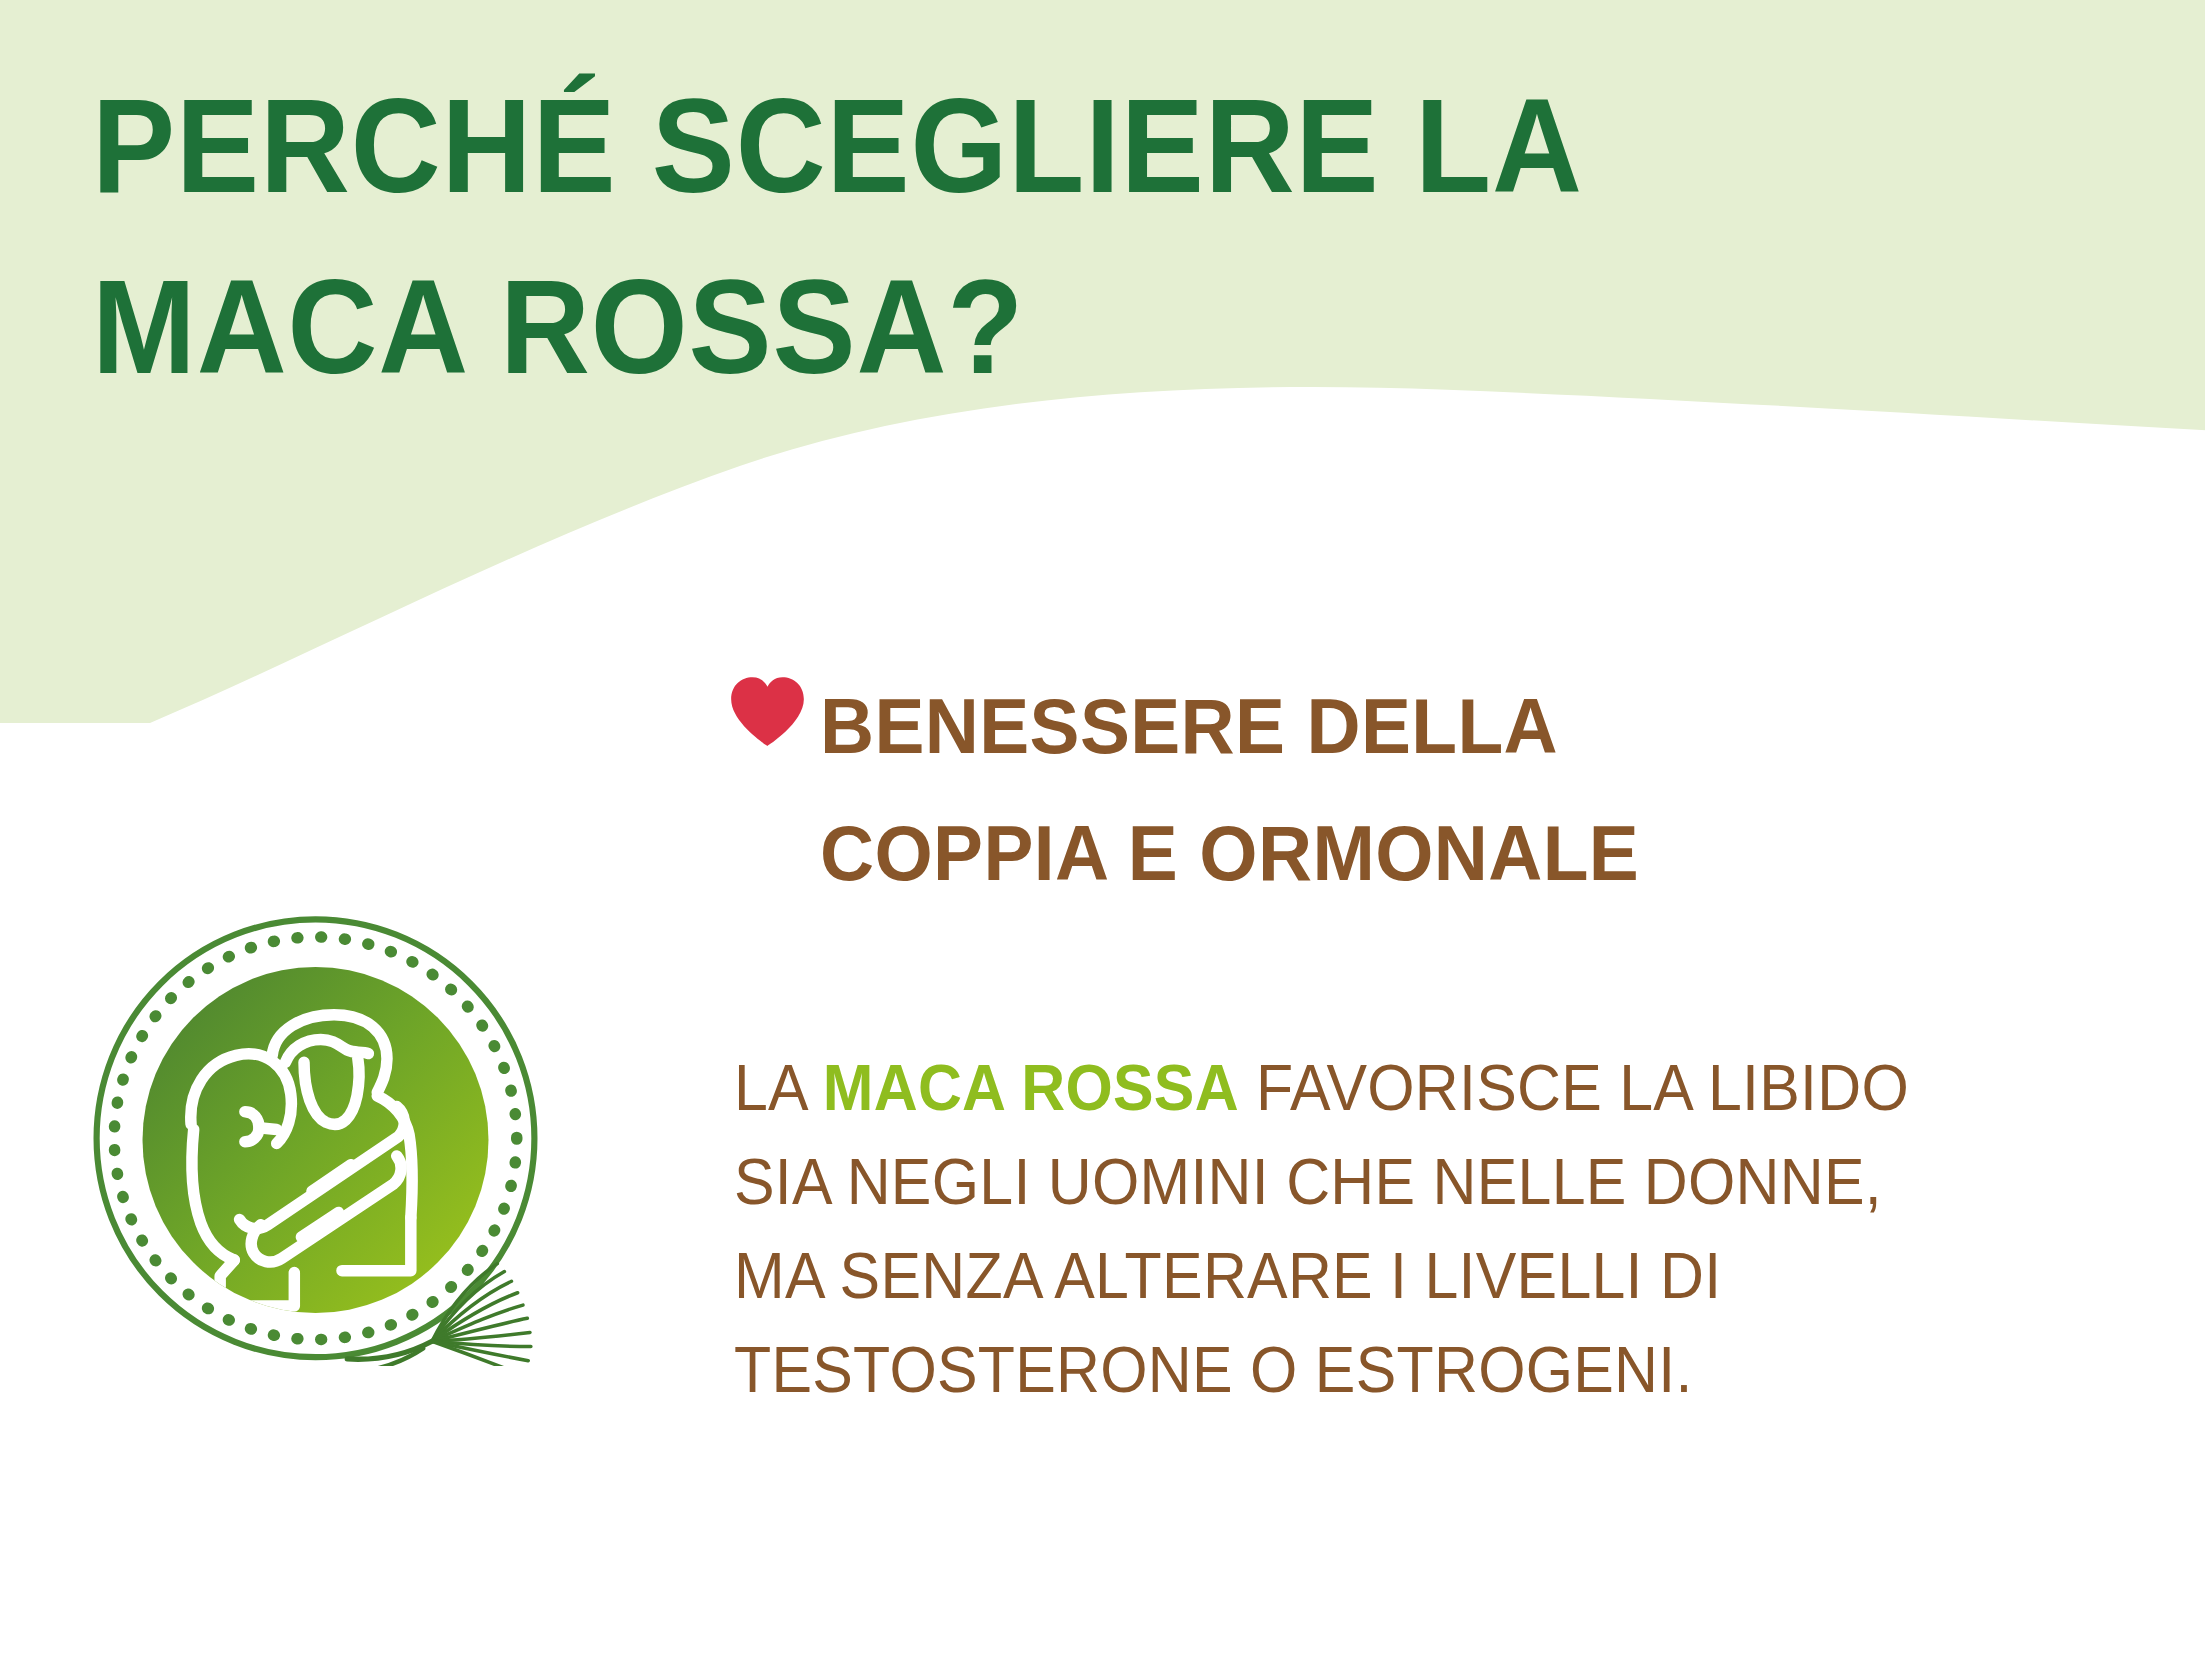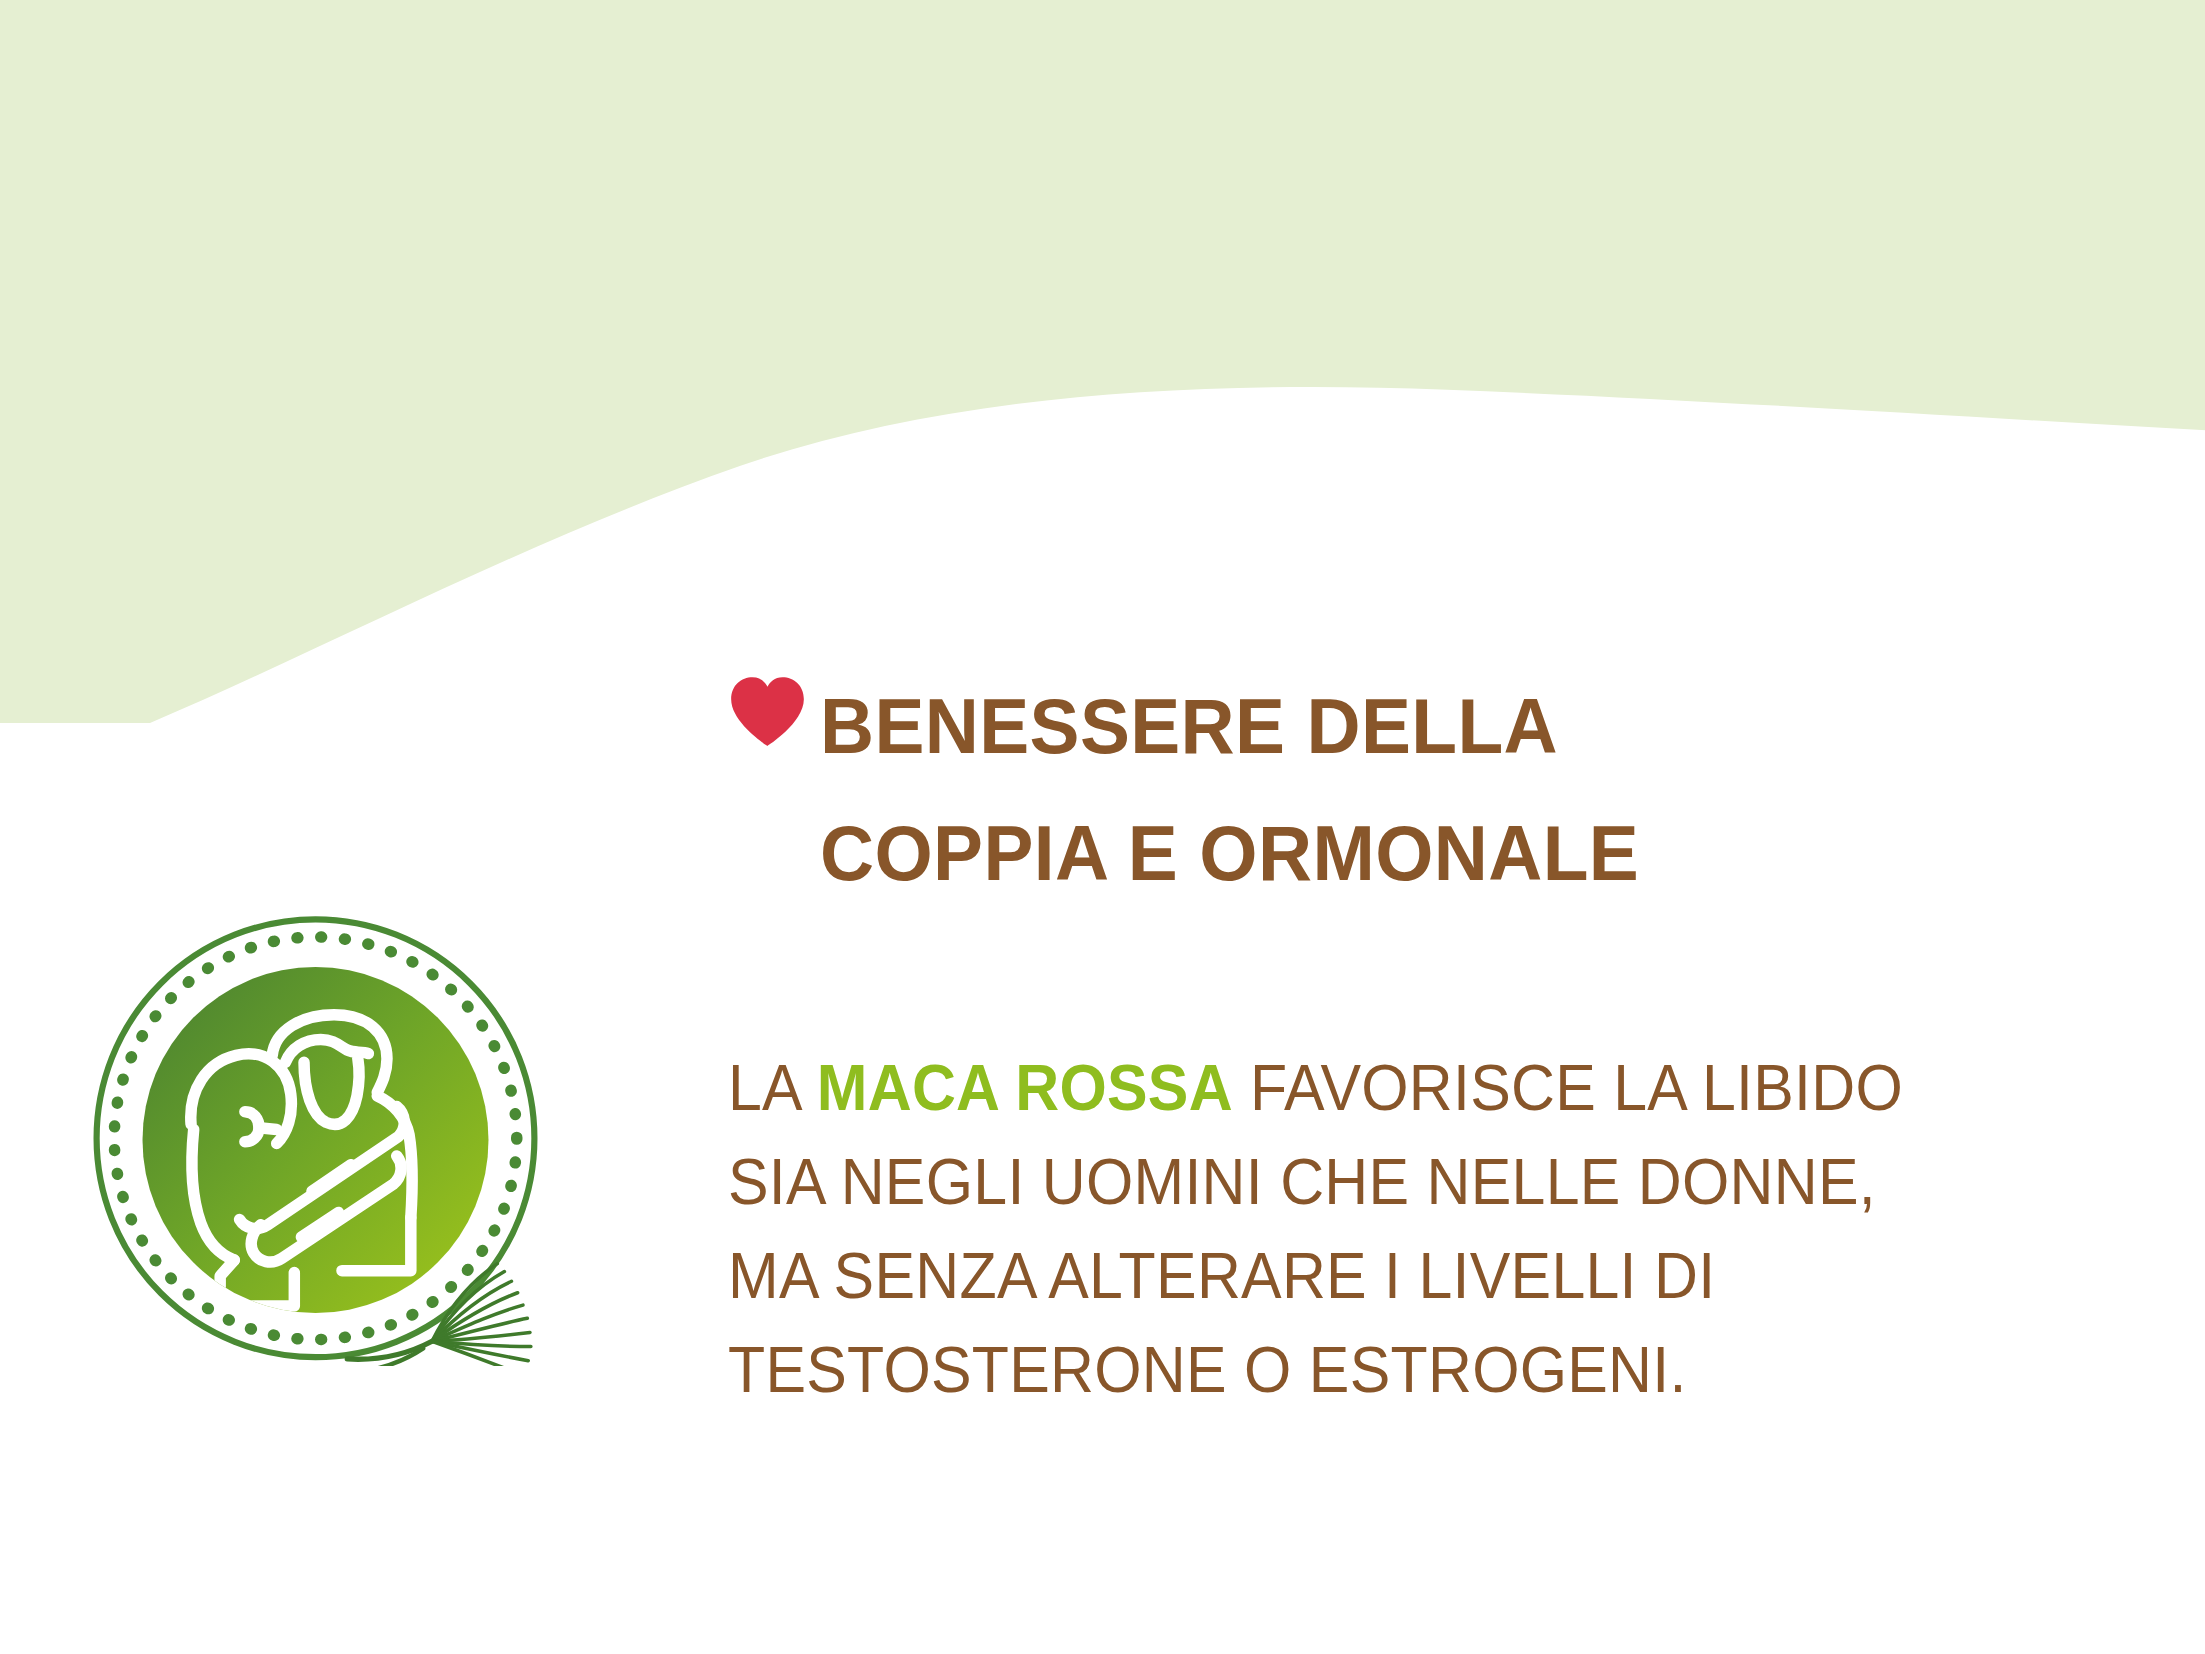--- a/index.html
+++ b/index.html
@@ -88,21 +88,21 @@
     line-height:127px;
     letter-spacing:0.4px;
     color:#88562A;
     white-space:nowrap;
     transform:scaleX(0.96);
     transform-origin:left center;
   }
 
   .body-copy {
     margin-top:124px;
-    margin-left:0;
+    margin-left:6px;
   }
   .body-line {
     font-family:"Liberation Sans Narrow","Liberation Sans", sans-serif;
     font-weight:normal;
     font-size:64px;
     line-height:94px;
     letter-spacing:0.3px;
     color:#88562A;
     white-space:nowrap;
     transform:scaleX(0.95);
@@ -121,20 +121,24 @@
   <div class="wave-band">
     <svg viewBox="0 0 2500 820" preserveAspectRatio="none" aria-hidden="true">
       <path d="M0,0 L2500,0 L2500,488
                C2180,470 1900,452 1640,442
                C1330,430 1060,452 840,528
                C600,612 380,730 170,820
                L0,820 Z" fill="#E5EFD2"></path>
     </svg>
   </div>
 
+  <div class="title-block">
+    <div class="title-line">PERCHÉ SCEGLIERE LA</div>
+    <div class="title-line">MACA ROSSA?</div>
+  </div>
 
   <div class="badge">
     <svg viewBox="0 0 520 520" aria-hidden="true">
       <defs>
         <linearGradient id="badgeGrad" x1="0.12" y1="0.05" x2="0.95" y2="0.88">
           <stop offset="0%" stop-color="#4E8630"></stop>
           <stop offset="45%" stop-color="#6DA428"></stop>
           <stop offset="100%" stop-color="#99C11C"></stop>
         </linearGradient>
         <clipPath id="discClip">

